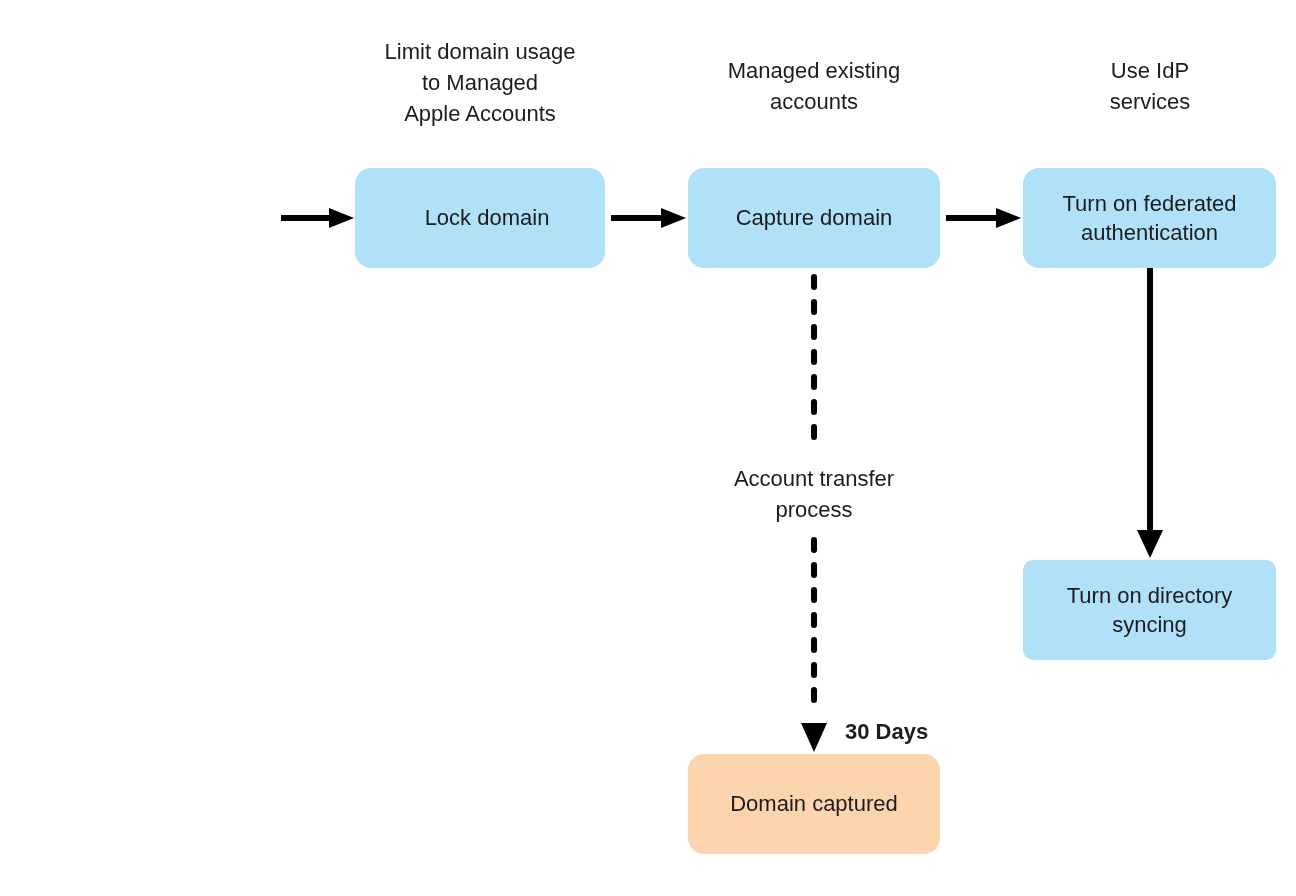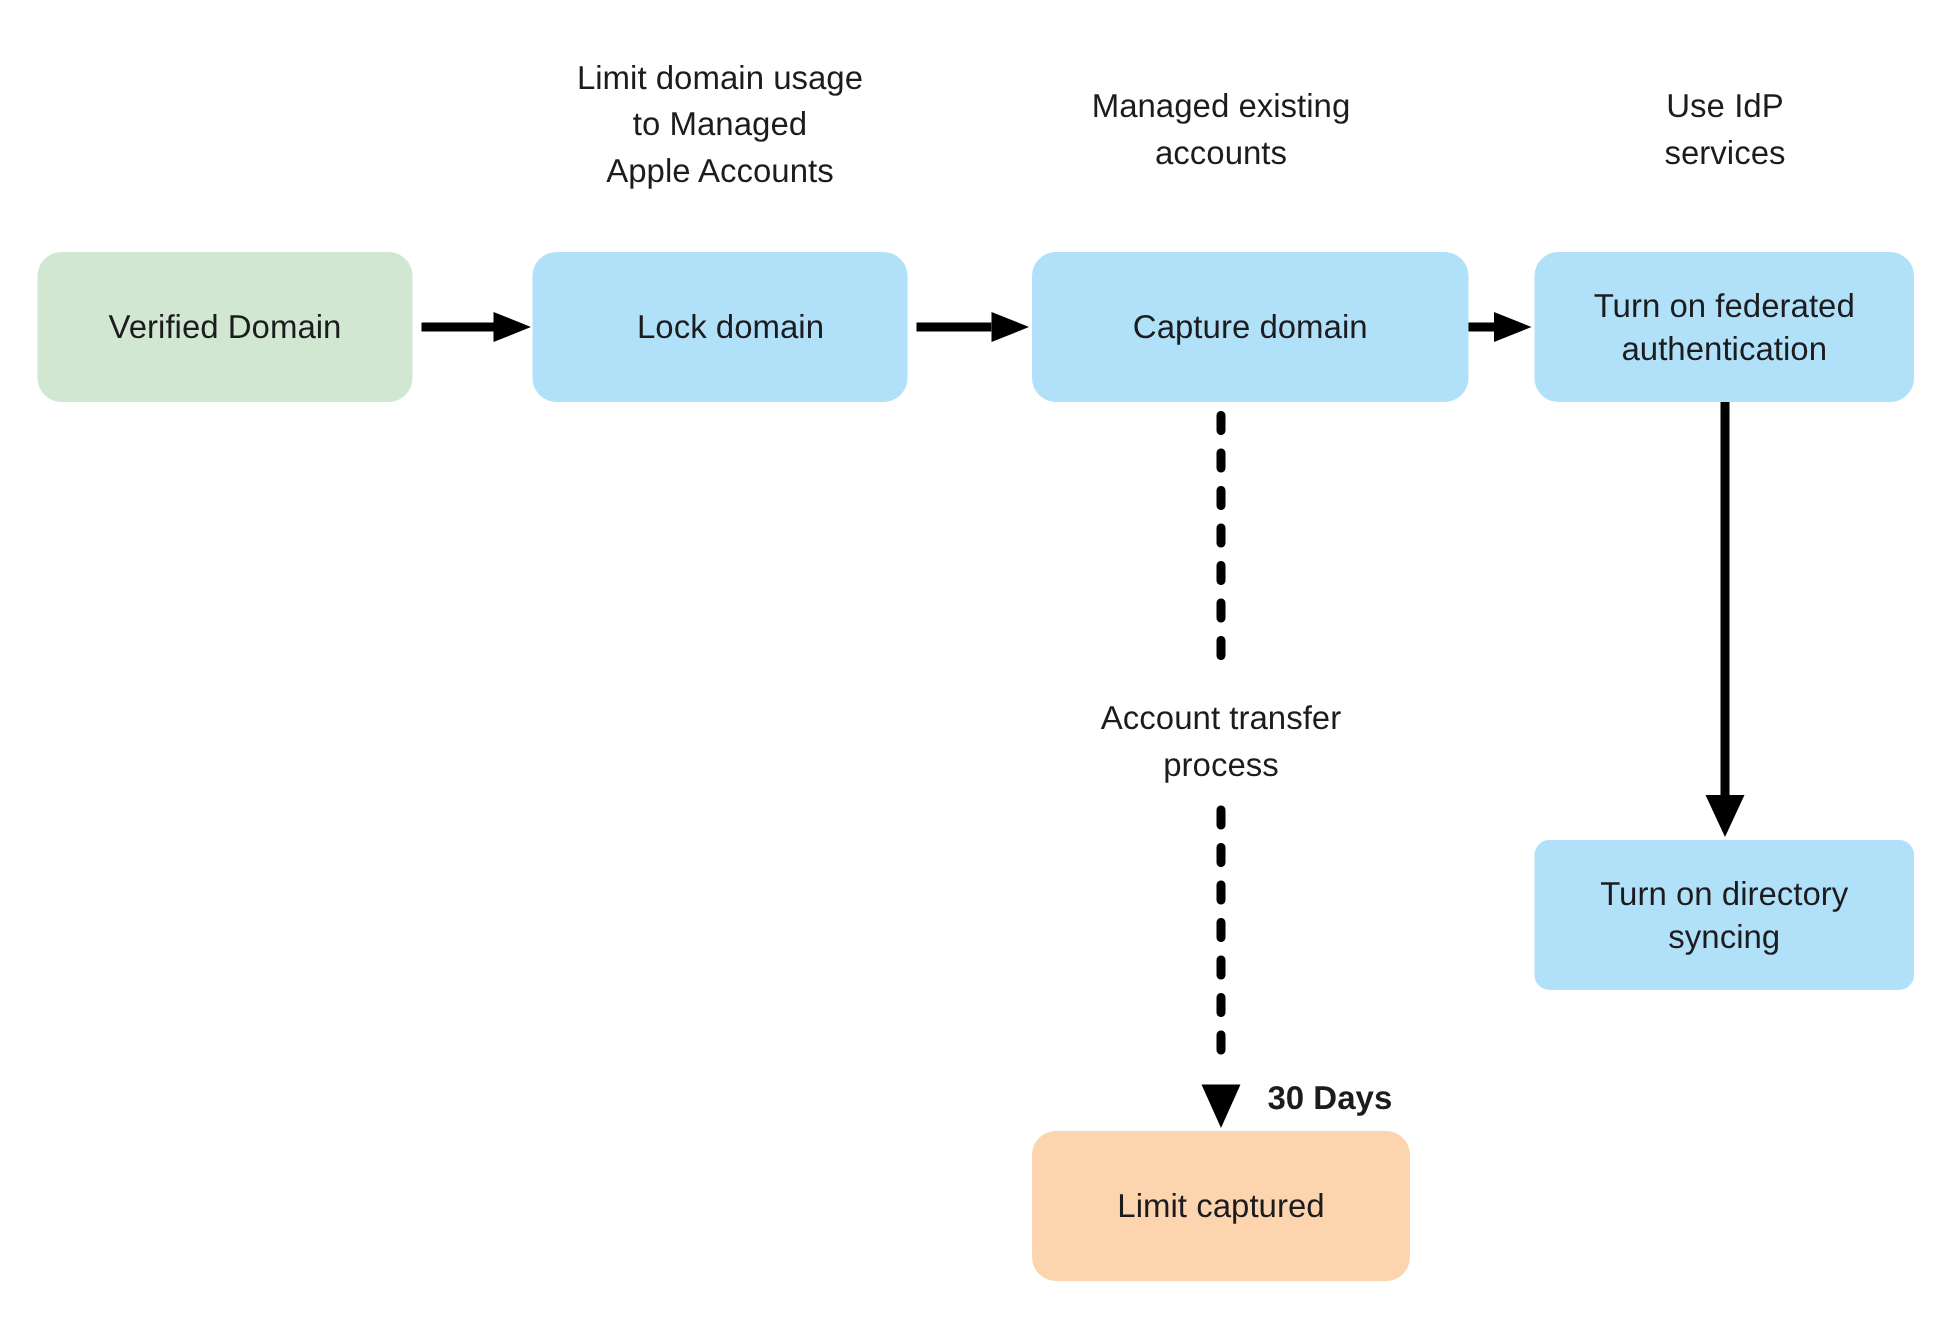--- a/index.html
+++ b/index.html
@@ -28,21 +28,21 @@
     justify-content: center;
     text-align: center;
     border-radius: 16px;
     font-size: 22px;
     line-height: 1.32;
     padding: 0 12px;
     box-sizing: border-box;
   }
   #n-verified   { left: 25px;   top: 168px; width: 250px; height: 100px; }
   #n-lock       { left: 355px;  top: 168px; width: 250px; height: 100px; padding-left: 26px; }
-  #n-capture    { left: 688px;  top: 168px; width: 291px; height: 100px; }
+  #n-capture    { left: 688px;  top: 168px; width: 252px; height: 100px; }
   #n-federated  { left: 1023px; top: 168px; width: 253px; height: 100px; }
   #n-directory  { left: 1023px; top: 560px; width: 253px; height: 100px; border-radius: 10px; }
   #n-captured   { left: 688px;  top: 754px; width: 252px; height: 100px; }
   .note {
     position: absolute;
     text-align: center;
     font-size: 22px;
     line-height: 31px;
     white-space: pre-line;
     transform: translateX(-50%);
@@ -70,42 +70,39 @@
     <polygon class="arrow-head" points="1021,218 996,208 996,228"></polygon>
 
     <line class="arrow-line" x1="1150" y1="268" x2="1150" y2="531"></line>
     <polygon class="arrow-head" points="1150,558 1137,530 1163,530"></polygon>
 
     <line class="arrow-line dashed" x1="814" y1="277" x2="814" y2="450"></line>
     <line class="arrow-line dashed" x1="814" y1="540" x2="814" y2="712"></line>
     <polygon class="arrow-head" points="814,752 801,723 827,723"></polygon>
   </svg>
 
-  <div class="node" id="n-verified" style="background-color: rgb(210, 231, 209);">
-    <span>Verified Domain</span>
-  </div>
 
   <div class="node" id="n-lock" style="background-color: rgb(176, 225, 248);">
     <span>Lock domain</span>
   </div>
 
   <div class="node" id="n-capture" style="background-color: rgb(176, 225, 248);">
     <span>Capture domain</span>
   </div>
 
   <div class="node" id="n-federated" style="background-color: rgb(176, 225, 248);">
     <span>Turn on federated authentication</span>
   </div>
 
   <div class="node" id="n-directory" style="background-color: rgb(176, 225, 248);">
     <span>Turn on directory syncing</span>
   </div>
 
   <div class="node" id="n-captured" style="background-color: rgb(252, 213, 175);">
-    <span>Limit captured</span>
+    <span>Domain captured</span>
   </div>
 
   <div class="note" id="note-lock">Limit domain usage
 to Managed
 Apple Accounts</div>
 
   <div class="note" id="note-capture">Managed existing
 accounts</div>
 
   <div class="note" id="note-idp">Use IdP

